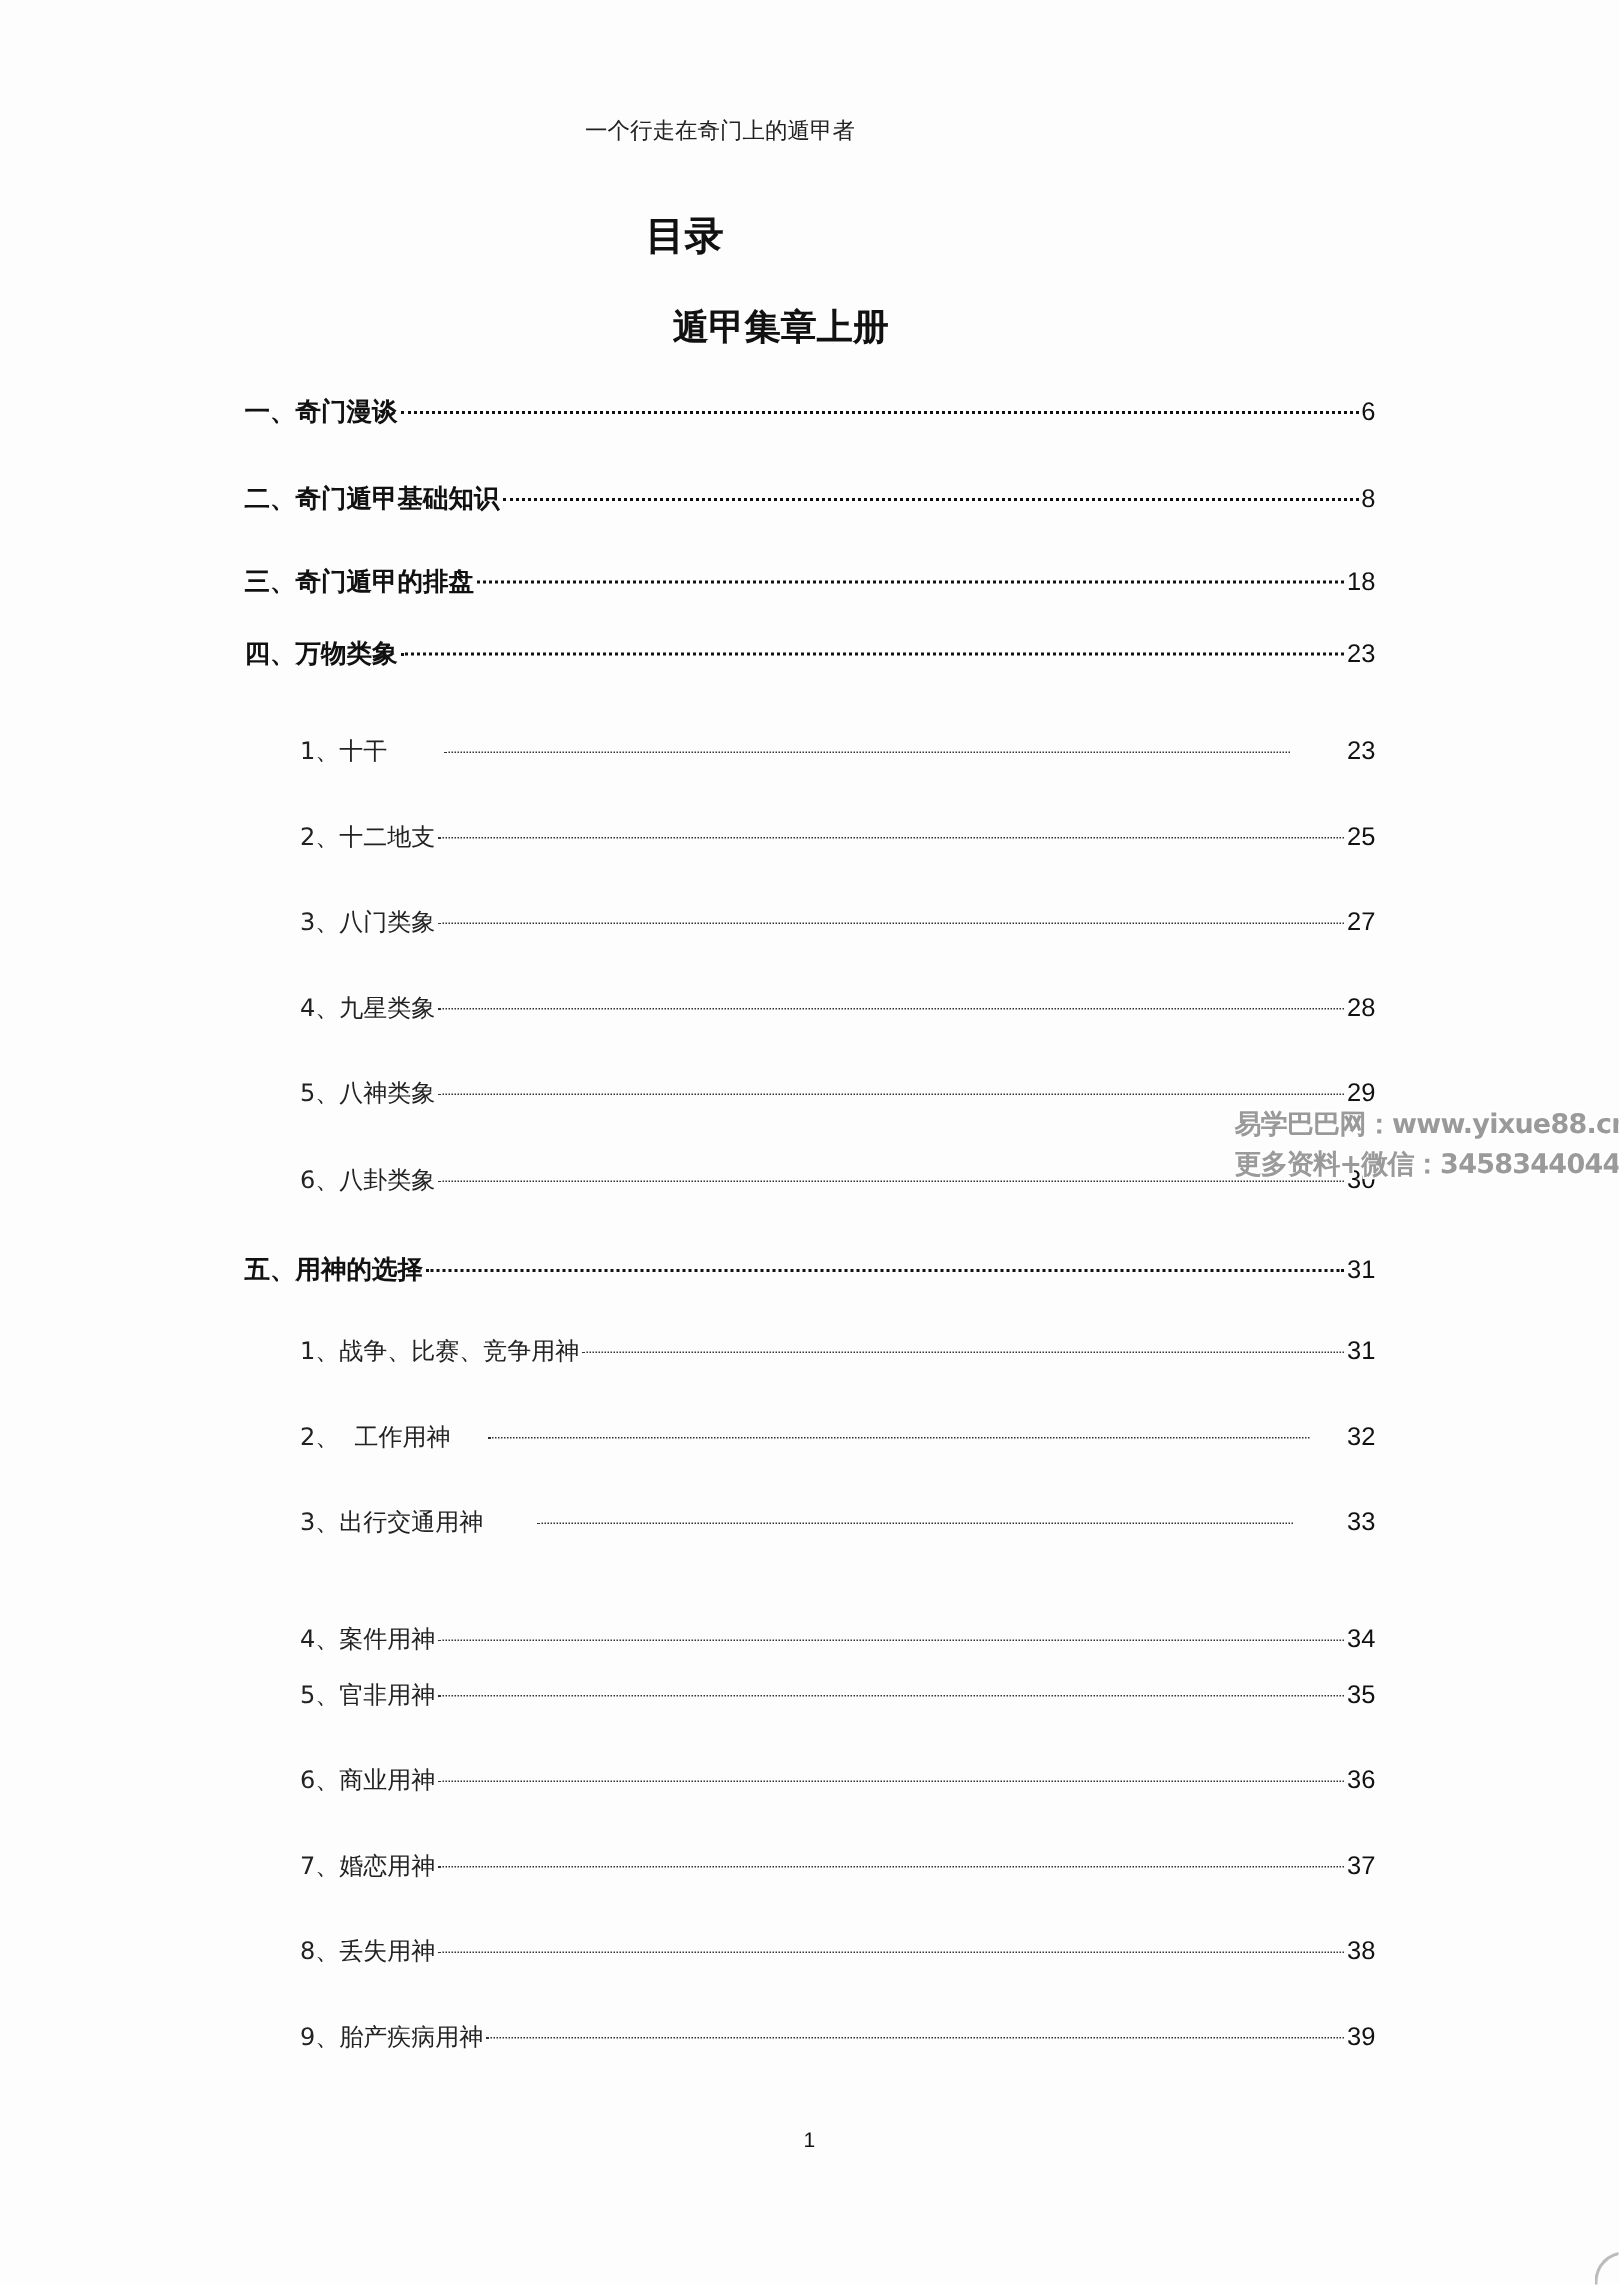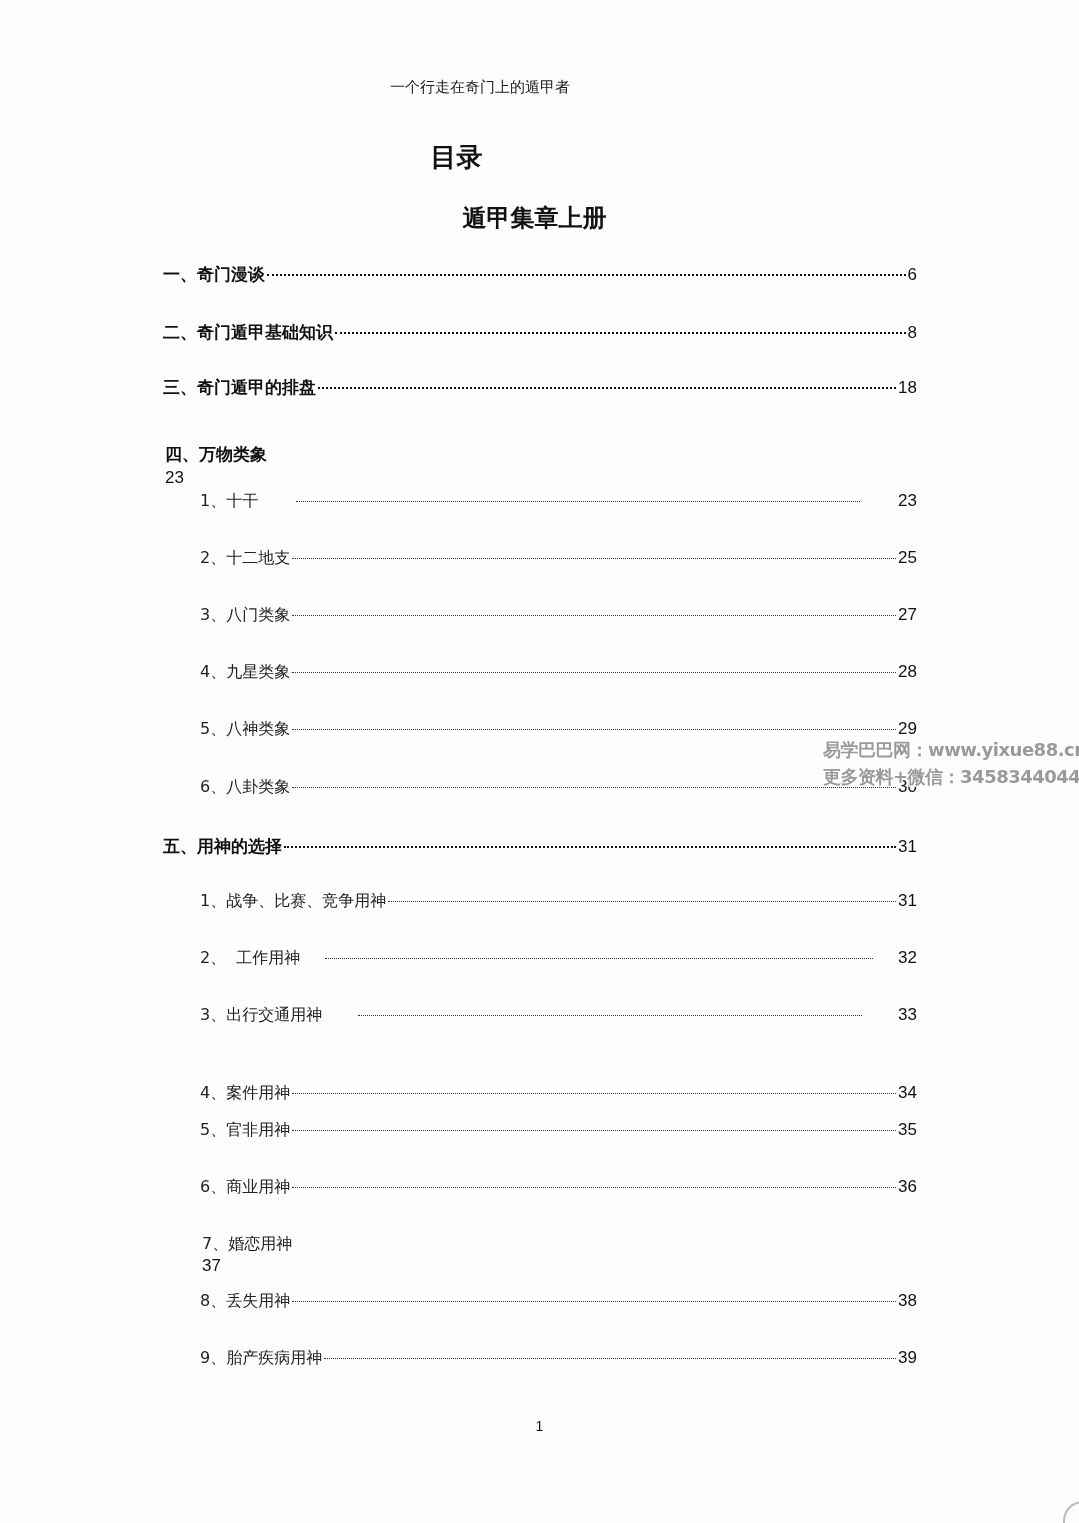--- a/index.html
+++ b/index.html
@@ -9,21 +9,21 @@
   }
   .header {
     position: absolute; top: 78px; left: 0; width: 960px; text-align: center;
     font-family: "DejaVu Serif", "Liberation Serif", serif; font-size: 15px; color: #222;
   }
   .title {
     position: absolute; top: 140px; left: 0; width: 913px; text-align: center;
     font-size: 26px; font-weight: bold; color: #111;
   }
   .subtitle {
-    position: absolute; top: 202px; left: 14px; width: 1041px; text-align: center;
+    position: absolute; top: 202px; left: 0; width: 1041px; text-align: center;
     font-size: 24px; font-weight: bold; color: #111;
   }
   .toc-row {
     position: absolute; display: flex; align-items: baseline; height: 24px;
     right: 162px;
   }
   .toc-row.lvl1 { left: 163px; font-weight: bold; font-size: 17px; }
   .toc-row.lvl2 { left: 200px; font-weight: normal; font-size: 16px; color: #222; }
   .toc-label { white-space: pre; }
   .toc-leader {
@@ -66,21 +66,21 @@
     <div class="toc-row lvl1" style="top: 321px;">
       <span class="toc-label">二、奇门遁甲基础知识</span>
       <span class="toc-leader"></span>
       <span class="toc-page">8</span>
     </div>
     <div class="toc-row lvl1" style="top: 376px;">
       <span class="toc-label">三、奇门遁甲的排盘</span>
       <span class="toc-leader"></span>
       <span class="toc-page">18</span>
     </div>
-    <div class="toc-row lvl1" style="top: 443px; flex-direction: column;">
+    <div class="toc-row lvl1" style="top: 424px;">
       <span class="toc-label">四、万物类象</span>
       <span class="toc-leader"></span>
       <span class="toc-page">23</span>
     </div>
     <div class="toc-row lvl2" style="top: 491px; gap: 36px;">
       <span class="toc-label">1、十干</span>
       <span class="toc-leader"></span>
       <span class="toc-page">23</span>
     </div>
     <div class="toc-row lvl2" style="top: 548px;">
@@ -136,21 +136,21 @@
     <div class="toc-row lvl2" style="top: 1120px;">
       <span class="toc-label">5、官非用神</span>
       <span class="toc-leader"></span>
       <span class="toc-page">35</span>
     </div>
     <div class="toc-row lvl2" style="top: 1177px;">
       <span class="toc-label">6、商业用神</span>
       <span class="toc-leader"></span>
       <span class="toc-page">36</span>
     </div>
-    <div class="toc-row lvl2" style="top: 1234px; flex-direction: column;">
+    <div class="toc-row lvl2" style="top: 1234px;">
       <span class="toc-label">7、婚恋用神</span>
       <span class="toc-leader"></span>
       <span class="toc-page">37</span>
     </div>
     <div class="toc-row lvl2" style="top: 1291px;">
       <span class="toc-label">8、丢失用神</span>
       <span class="toc-leader"></span>
       <span class="toc-page">38</span>
     </div>
     <div class="toc-row lvl2" style="top: 1348px;">

